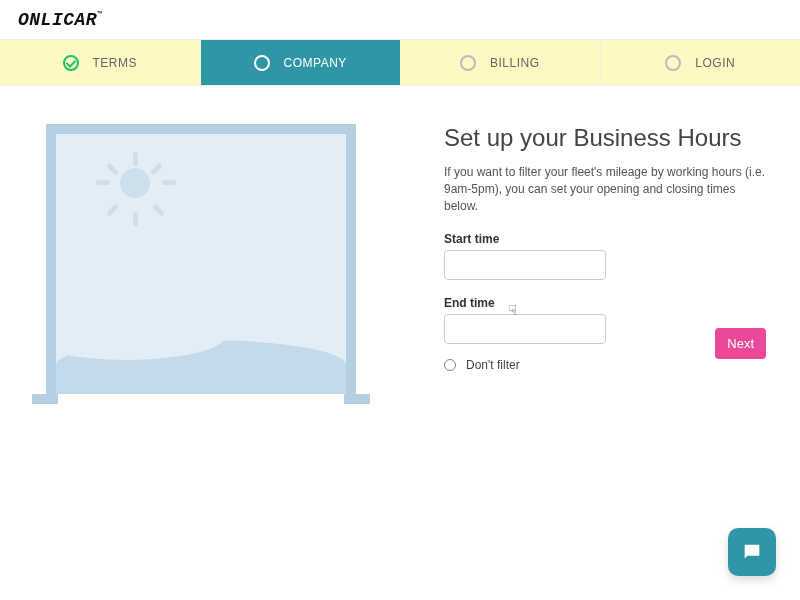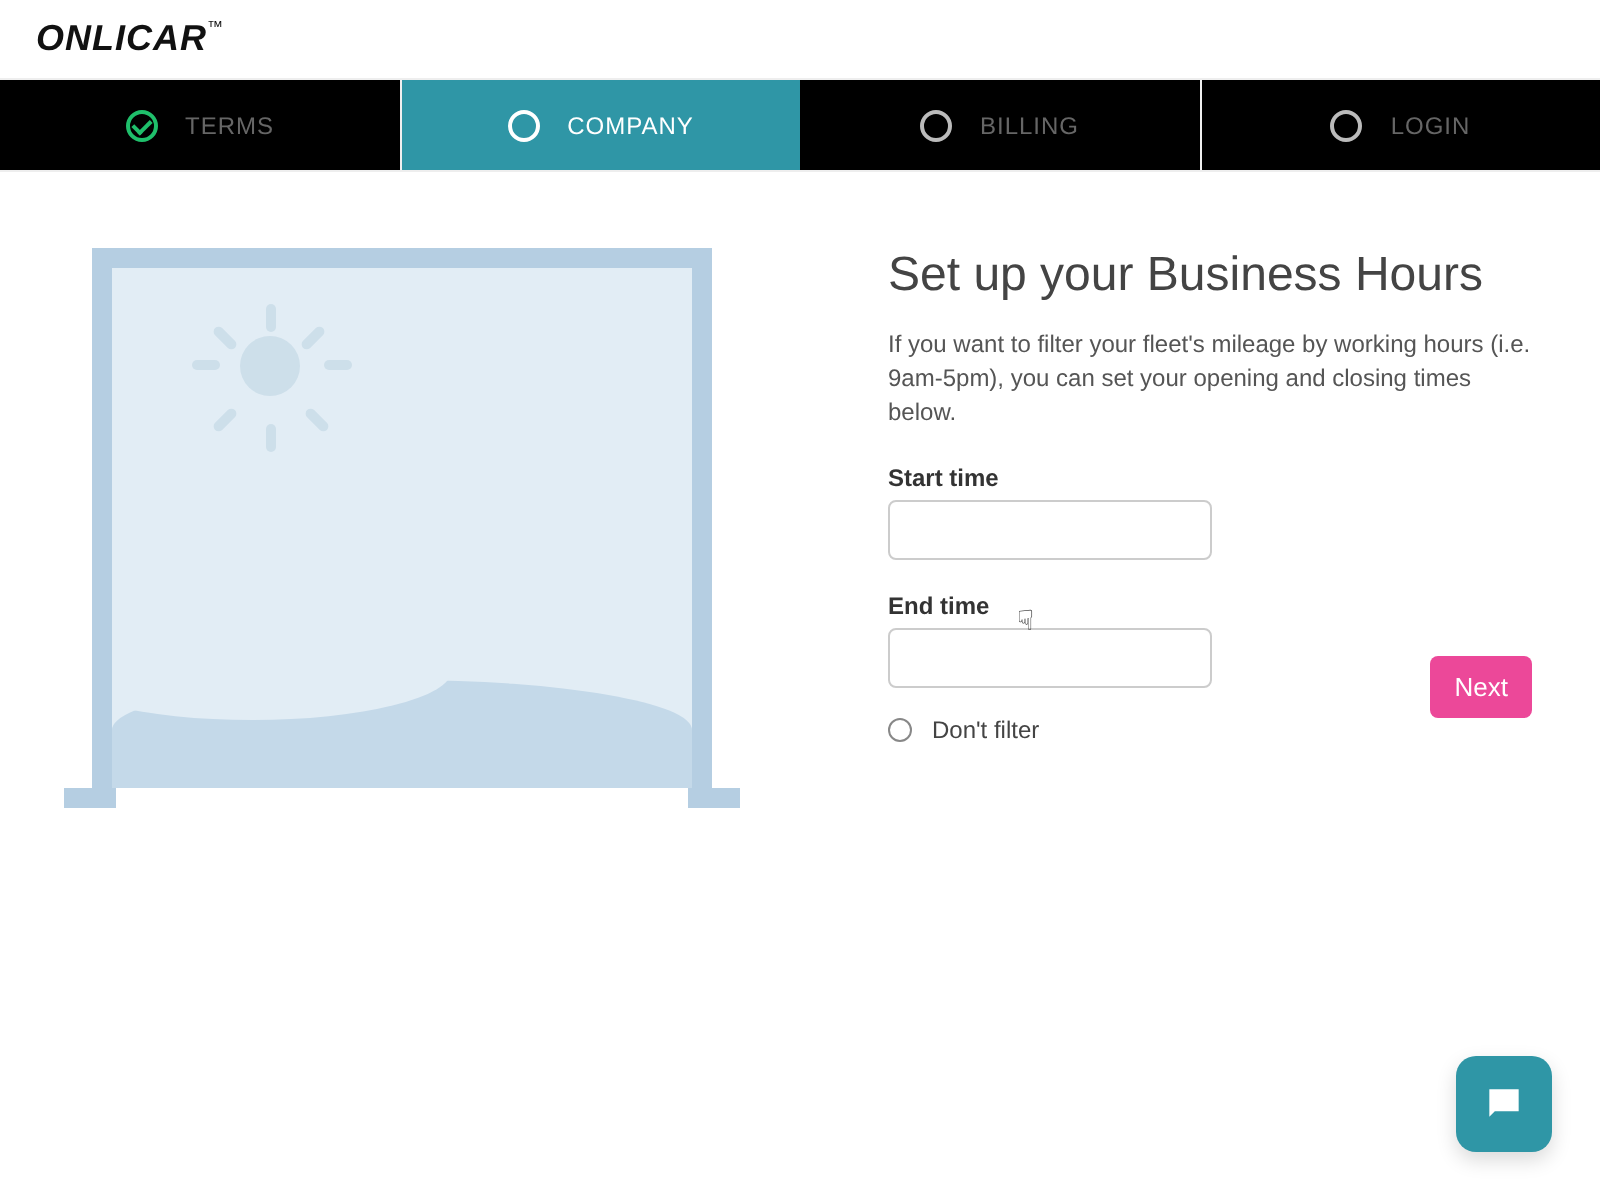--- a/index.html
+++ b/index.html
@@ -1,20 +1,20 @@
 <!DOCTYPE html>
 <html><head>
 <meta charset="utf-8">
 <style>
   * { box-sizing: border-box; margin: 0; padding: 0; }
   html, body { width: 800px; height: 600px; font-family: -apple-system, BlinkMacSystemFont, "Segoe UI", Helvetica, Arial, sans-serif; background: #fff; color: #333; }
-  .header { height: 40px; display: flex; align-items: center; padding-left: 18px; border-bottom: 1px solid #eee; }
+  .header { height: 40px; display: flex; align-items: center; padding-left: 18px; border-bottom: 1px solid #eee; font-family: Liberation Mono, monospace; }
   .logo { font-weight: 900; font-style: italic; letter-spacing: 0.5px; font-size: 18px; color: #111; }
   .logo .tm { font-size: 8px; vertical-align: top; font-style: normal; font-weight: 400; }
-  .steps { display: flex; height: 46px; border-bottom: 1px solid #eee; background: #000000; }
+  .steps { display: flex; height: 46px; border-bottom: 1px solid #eee; background: #fef9c3; }
   .step { flex: 1; display: flex; align-items: center; justify-content: center; gap: 14px; font-size: 12px; letter-spacing: 0.5px; color: #666; border-right: 1px solid #f0f0f0; cursor: pointer; }
   .step:last-child { border-right: none; }
   .step.active { background: #2f96a6; color: #fff; border-right: none; }
   .step .circ { width: 16px; height: 16px; border: 2px solid #bbb; border-radius: 50%; display: inline-flex; align-items: center; justify-content: center; }
   .step.done .circ { border-color: #1fbf6b; position: relative; }
   .step.done .circ::after { content: ""; position: absolute; width: 4px; height: 7px; border: solid #1fbf6b; border-width: 0 2px 2px 0; transform: rotate(45deg); top: 1.5px; }
   .step.active .circ { border-color: #fff; }
   .step.pending .circ { border-color: #bbb; }
   .content { display: flex; padding: 38px 34px 0 46px; gap: 88px; position: relative; }
   

